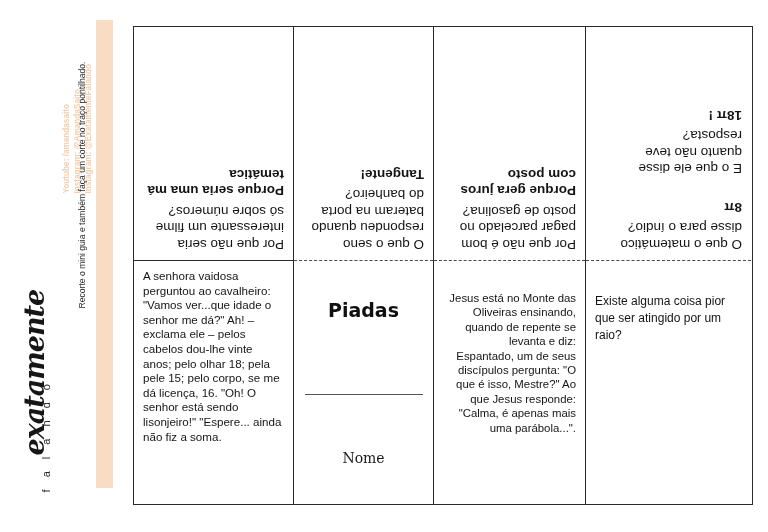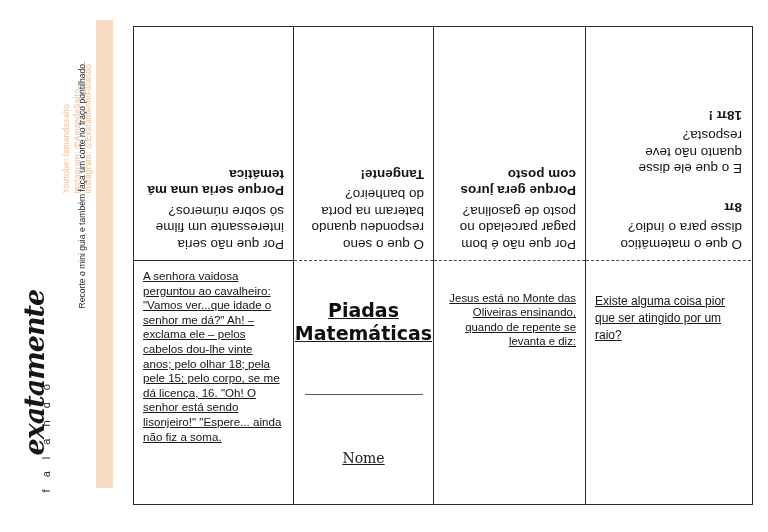--- a/index.html
+++ b/index.html
@@ -127,21 +127,20 @@
     height:233px;
     transform:rotate(180deg);
     display:flex;
     flex-direction:column;
     justify-content:flex-start;
   }
   .cell.bottom{
     flex:1;
     display:flex;
     flex-direction:column;
-    text-decoration:underline;
   }
 
   
   .sep-solid{
     height:0;
     border-top:1.5px solid #2b2b2b;
   }
   .sep-dashed{
     height:0;
     border-top:1.7px dashed #4a4a4a;
@@ -264,38 +263,38 @@
       <div class="cell top">
         <div class="joke joke-right">
           <div class="q joke-block">O que o seno respondeu quando bateram na porta do banheiro?</div>
           <div class="a">Tangente!</div>
         </div>
       </div>
       <div class="sep-dashed"></div>
       <div class="cell bottom cover">
         <div class="cover-kicker"></div>
         <div class="cover-title">Piadas</div>
-        <div class="cover-title">Matemáticas</div>
         <div class="cover-spacer"></div>
         <div class="name-rule"></div>
         <div class="name-label">Nome</div>
       </div>
     </div>
 
     <div class="col col-3">
       <div class="cell top">
         <div class="joke joke-right">
           <div class="q joke-block">Por que não é bom pagar parcelado no posto de gasolina?</div>
           <div class="a">Porque gera juros com posto</div>
         </div>
       </div>
       <div class="sep-dashed"></div>
       <div class="cell bottom">
         <div class="centered">
           <div>Jesus está no Monte das Oliveiras ensinando, quando de repente se levanta e diz:</div>
+          <div>Espantado, um de seus discípulos pergunta: "O que é isso, Mestre?" Ao que Jesus responde: "Calma, é apenas mais uma parábola...".</div>
         </div>
       </div>
     </div>
 
     <div class="col col-4">
       <div class="cell top">
         <div class="joke joke-right">
           <div class="q joke-block">O que o matemático disse para o índio?</div>
           <div class="a">8π</div>
           <div class="joke-gap"></div>

